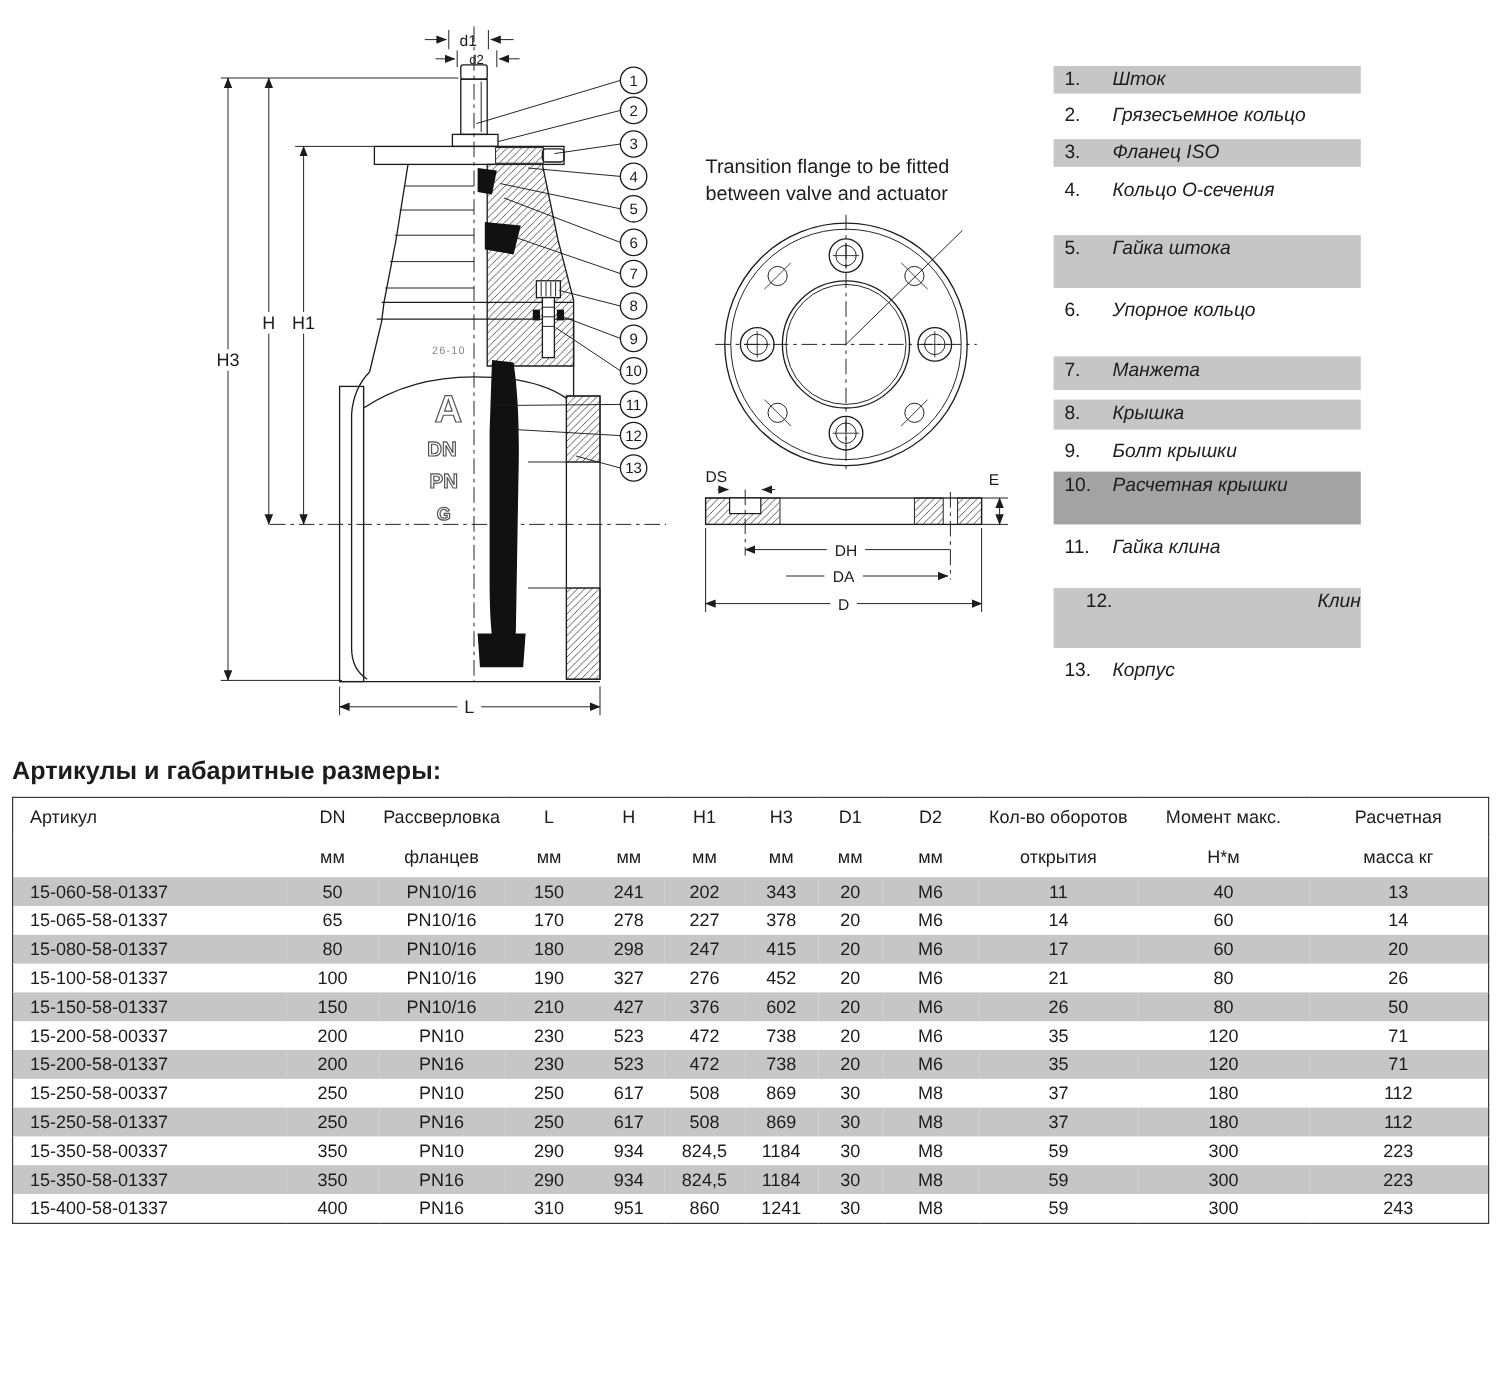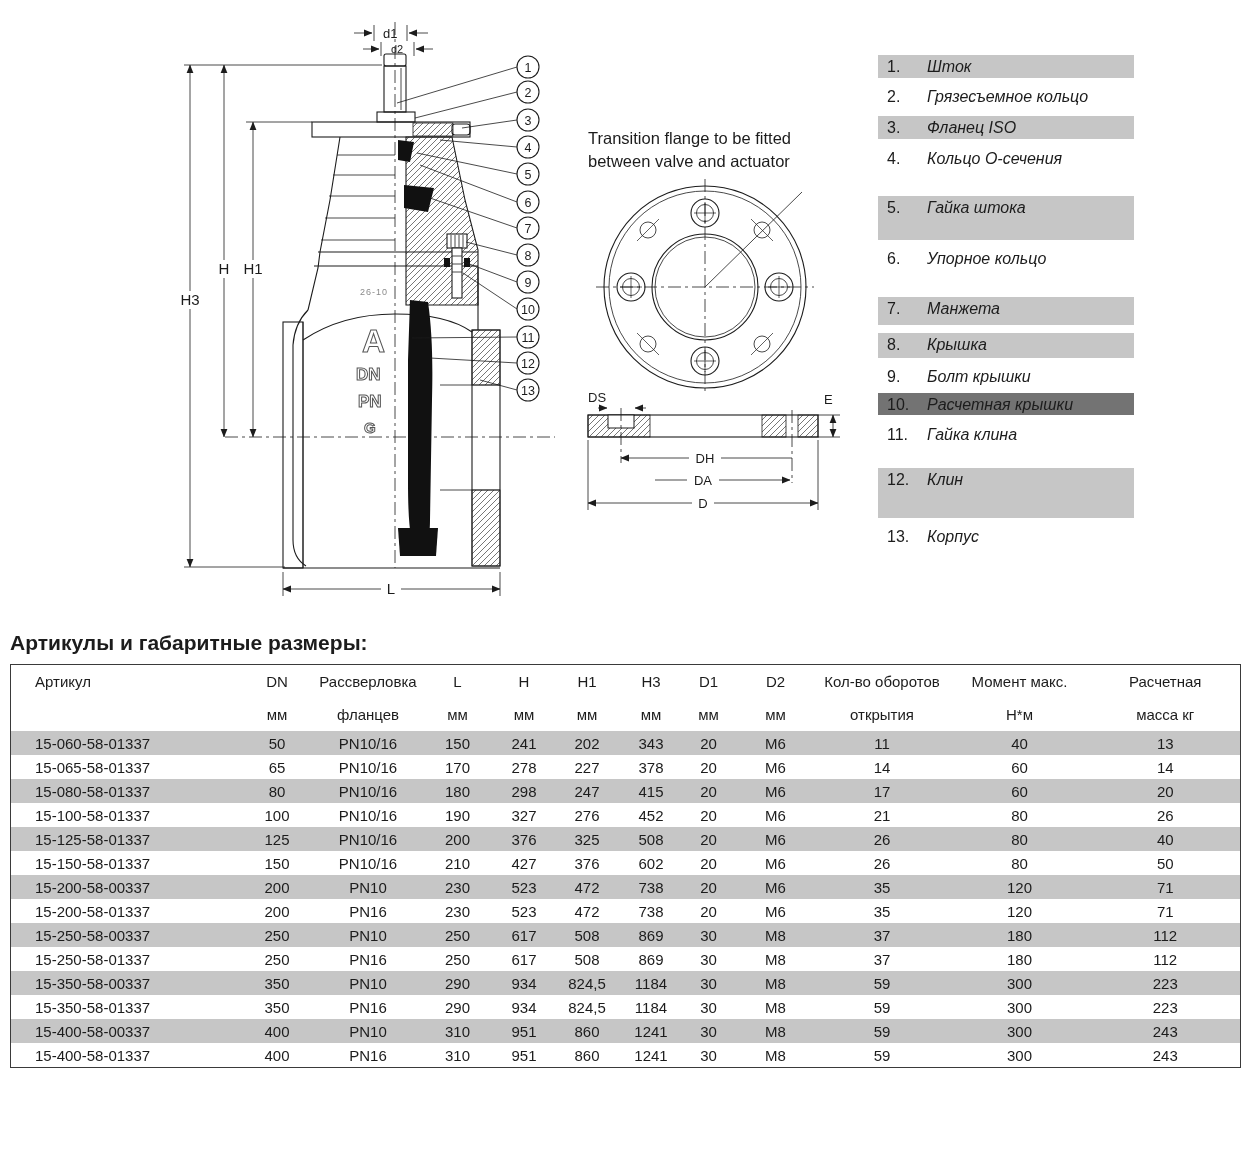--- a/index.html
+++ b/index.html
@@ -27,35 +27,35 @@
   .part-item .plabel{flex:1;font-style:italic;}
   .part-item:nth-child(1){height:23px;background:#c6c6c6;}
   .part-item:nth-child(2){height:23px;margin-top:7px;}
   .part-item:nth-child(3){height:23px;margin-top:8px;background:#c6c6c6;}
   .part-item:nth-child(4){height:21px;margin-top:8px;}
   .part-item:nth-child(5){height:44px;margin-top:28px;background:#c6c6c6;}
   .part-item:nth-child(6){height:21px;margin-top:7px;}
   .part-item:nth-child(7){height:28px;margin-top:29px;background:#c6c6c6;}
   .part-item:nth-child(8){height:25px;margin-top:8px;background:#c6c6c6;}
   .part-item:nth-child(9){height:23px;margin-top:7px;}
-  .part-item:nth-child(10){height:22px;margin-top:5px;background:#737373;}
+  .part-item:nth-child(10){height:44px;margin-top:5px;background:#a3a3a3;}
   .part-item:nth-child(11){height:22px;margin-top:8px;}
-  .part-item:nth-child(12){height:50px;margin-top:23px;background:#c6c6c6;}
+  .part-item:nth-child(12){height:50px;margin-top:23px;background:#c6c6c6;text-align:right;}
   .part-item:nth-child(13){height:22px;margin-top:7px;}
 
   
   .tbl-title{position:absolute;left:10px;top:631px;font-size:21px;font-weight:bold;}
   table.dims{
     position:absolute;left:10px;top:664px;width:1230px;
     border-collapse:collapse;table-layout:fixed;
     border:1.5px solid #3a3a3a;font-size:15px;
   }
   table.dims th{font-weight:normal;text-align:center;padding:0;height:33px;vertical-align:middle;}
   table.dims td{text-align:center;padding:0;height:24px;vertical-align:middle;}
-  table.dims th.c0,table.dims td.c0{text-align:left;padding-left:24px;}
+  table.dims th.c0,table.dims td.c0{text-align:left;padding-left:14px;}
   table.dims tbody tr:nth-child(odd){background:#c6c6c6;}
 </style>
 </head>
 <body>
 
 <div class="page">
 
   <svg class="drawing" width="870" height="620" viewBox="0 0 870 620">
     <defs>
       <pattern id="hatch" patternUnits="userSpaceOnUse" width="6" height="6">
@@ -456,34 +456,20 @@
           <td>327</td>
           <td>276</td>
           <td>452</td>
           <td>20</td>
           <td>M6</td>
           <td>21</td>
           <td>80</td>
           <td>26</td>
         </tr>
         <tr>
-          <td class="c0">15-125-58-01337</td>
-          <td>125</td>
-          <td>PN10/16</td>
-          <td>200</td>
-          <td>376</td>
-          <td>325</td>
-          <td>508</td>
-          <td>20</td>
-          <td>M6</td>
-          <td>26</td>
-          <td>80</td>
-          <td>40</td>
-        </tr>
-        <tr>
           <td class="c0">15-150-58-01337</td>
           <td>150</td>
           <td>PN10/16</td>
           <td>210</td>
           <td>427</td>
           <td>376</td>
           <td>602</td>
           <td>20</td>
           <td>M6</td>
           <td>26</td>
@@ -568,34 +554,20 @@
           <td>934</td>
           <td>824,5</td>
           <td>1184</td>
           <td>30</td>
           <td>M8</td>
           <td>59</td>
           <td>300</td>
           <td>223</td>
         </tr>
         <tr>
-          <td class="c0">15-400-58-00337</td>
-          <td>400</td>
-          <td>PN10</td>
-          <td>310</td>
-          <td>951</td>
-          <td>860</td>
-          <td>1241</td>
-          <td>30</td>
-          <td>M8</td>
-          <td>59</td>
-          <td>300</td>
-          <td>243</td>
-        </tr>
-        <tr>
           <td class="c0">15-400-58-01337</td>
           <td>400</td>
           <td>PN16</td>
           <td>310</td>
           <td>951</td>
           <td>860</td>
           <td>1241</td>
           <td>30</td>
           <td>M8</td>
           <td>59</td>

